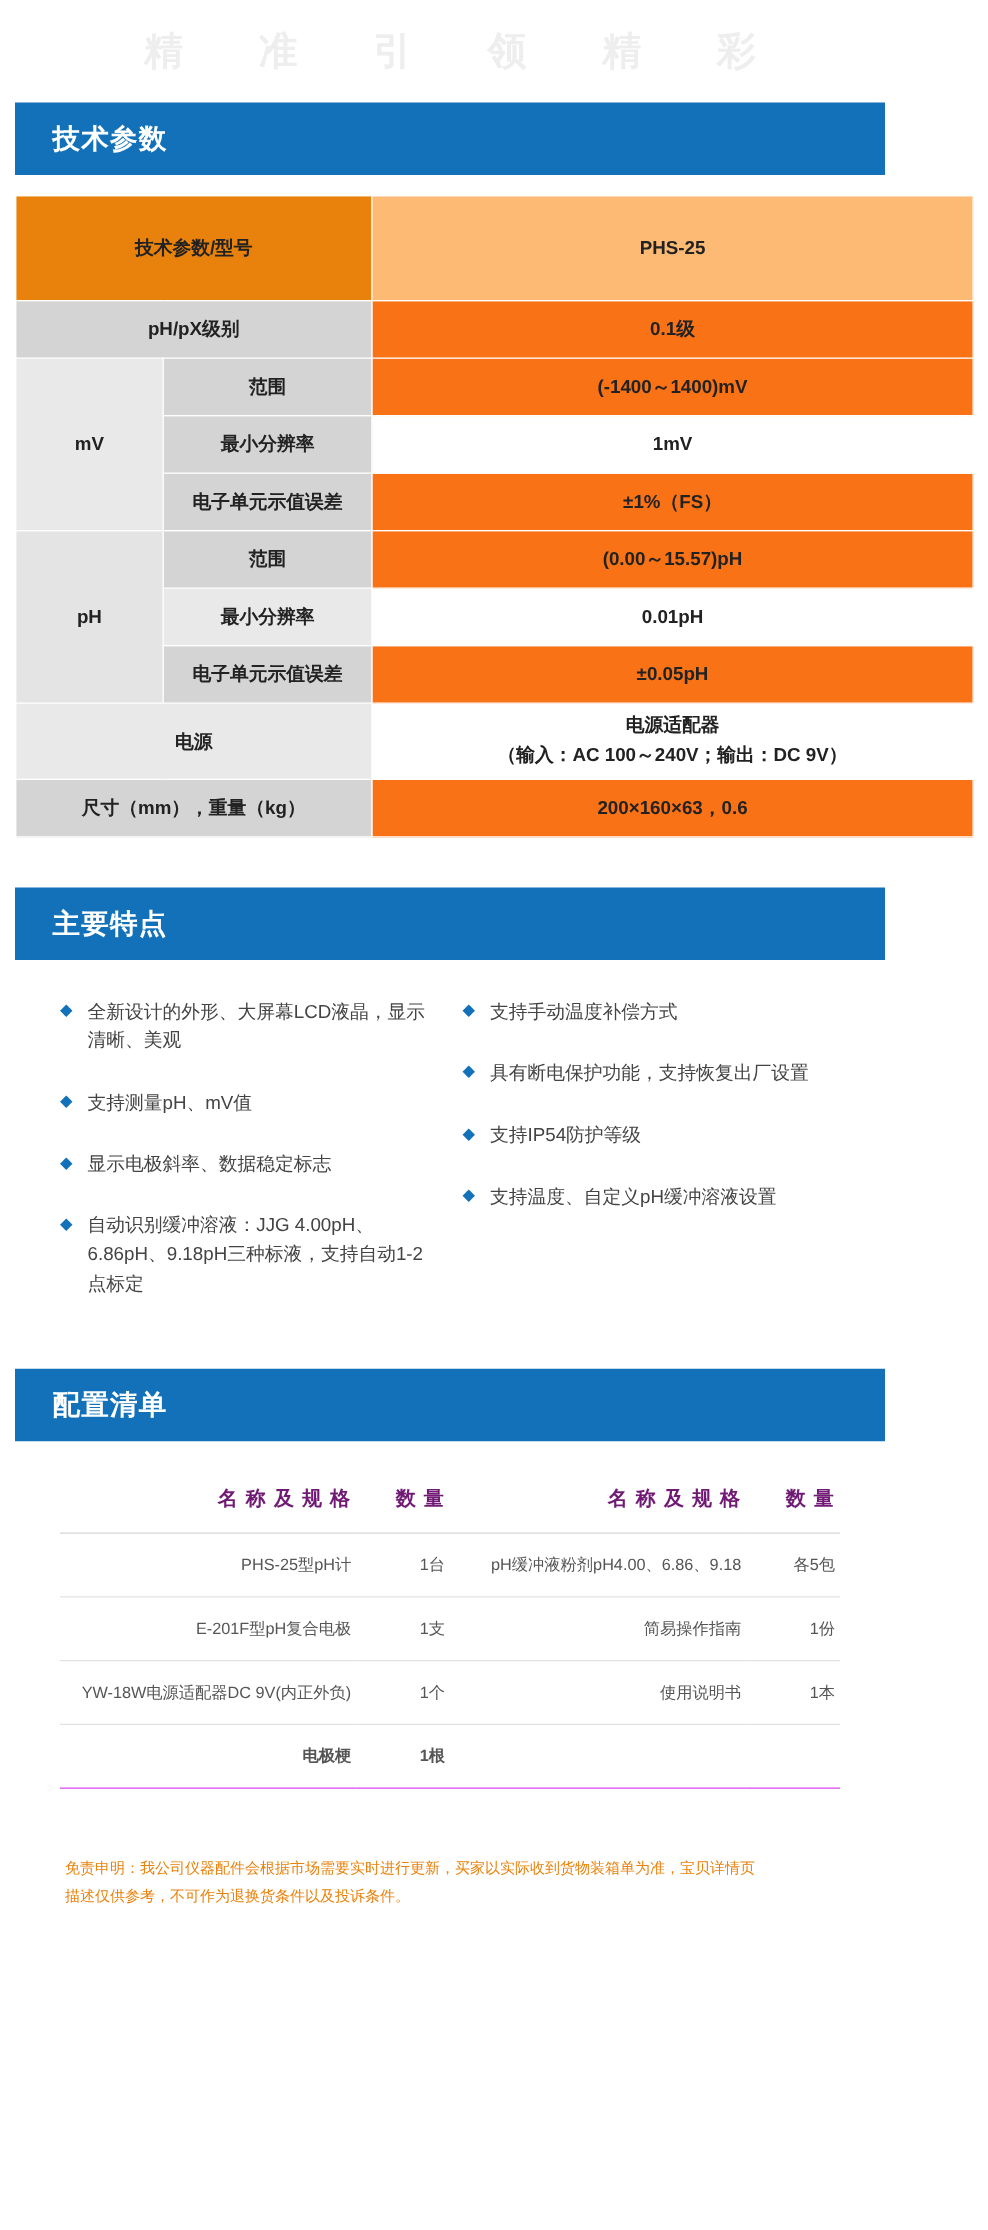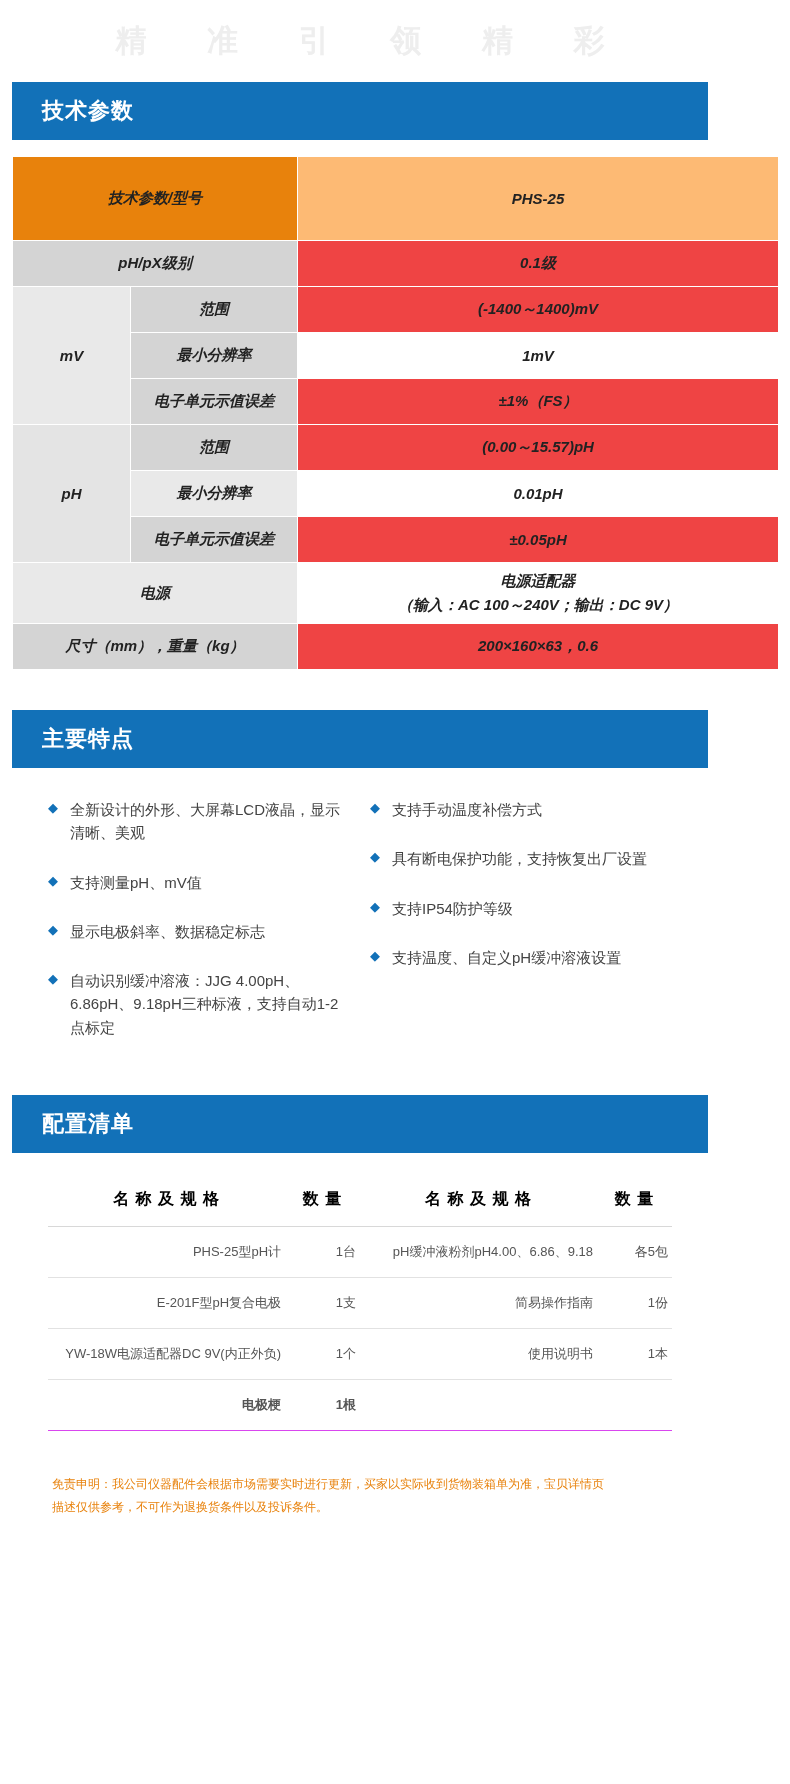--- a/index.html
+++ b/index.html
@@ -56,21 +56,20 @@
     width: 766px;
     margin: 0 12px;
     table-layout: fixed;
   }
   table.spec td {
     border: 1px solid #ffffff;
     text-align: center;
     font-size: 15px;
     color: #222;
     padding: 6px 4px;
-    font-style: italic;
   }
   td.h-orange {
     background: #e8820c;
     color: #ffffff;
     font-size: 20px;
     font-weight: bold;
     height: 84px;
   }
   td.h-blue {
     background: #fdba74;
@@ -84,21 +83,21 @@
     font-weight: bold;
     font-size: 15px;
     margin-top: 16px;
   }
   td.lbl-light {
     background: #e9e9e9;
     font-weight: bold;
     font-size: 15px;
   }
   td.val-light {
-    background: #ef4444;
+    background: #f97316;
     font-size: 16px;
     font-weight: bold;
   }
   td.val-white {
     background: #ffffff;
     font-size: 16px;
     font-weight: bold;
     margin-left: 23px;
   }
   td.rowh { height: 46px; }
@@ -156,41 +155,41 @@
     padding: 26px 36px 10px 36px;
   }
   table.config {
     width: 100%;
     border-collapse: collapse;
     table-layout: fixed;
   }
   table.config th {
     font-size: 16px;
     font-weight: bold;
-    color: #000000;
-    text-align: center;
+    color: #701a75;
+    text-align: right;
     padding: 10px 4px 16px 4px;
     border-bottom: 1px solid #d8d8d8;
     letter-spacing: 1px;
   }
   table.config td {
     font-size: 13px;
     color: #555;
     padding: 16px 4px;
     border-bottom: 1px solid #e2e2e2;
     text-align: right;
     vertical-align: middle;
   }
   table.config tr:last-child td { border-bottom: 1px solid #d946ef; font-weight: bold; }
   .col-name { width: 215px; }
   .col-qty  { width: 68px; }
 
   
   .disclaimer {
-    margin: 32px 12px 0 12px;
+    margin: 42px 12px 0 12px;
     padding: 0 40px;
     color: #e8820c;
     font-size: 12px;
     line-height: 1.9;
     text-align: left;
   }
 </style>
 </head>
 <body>
 

